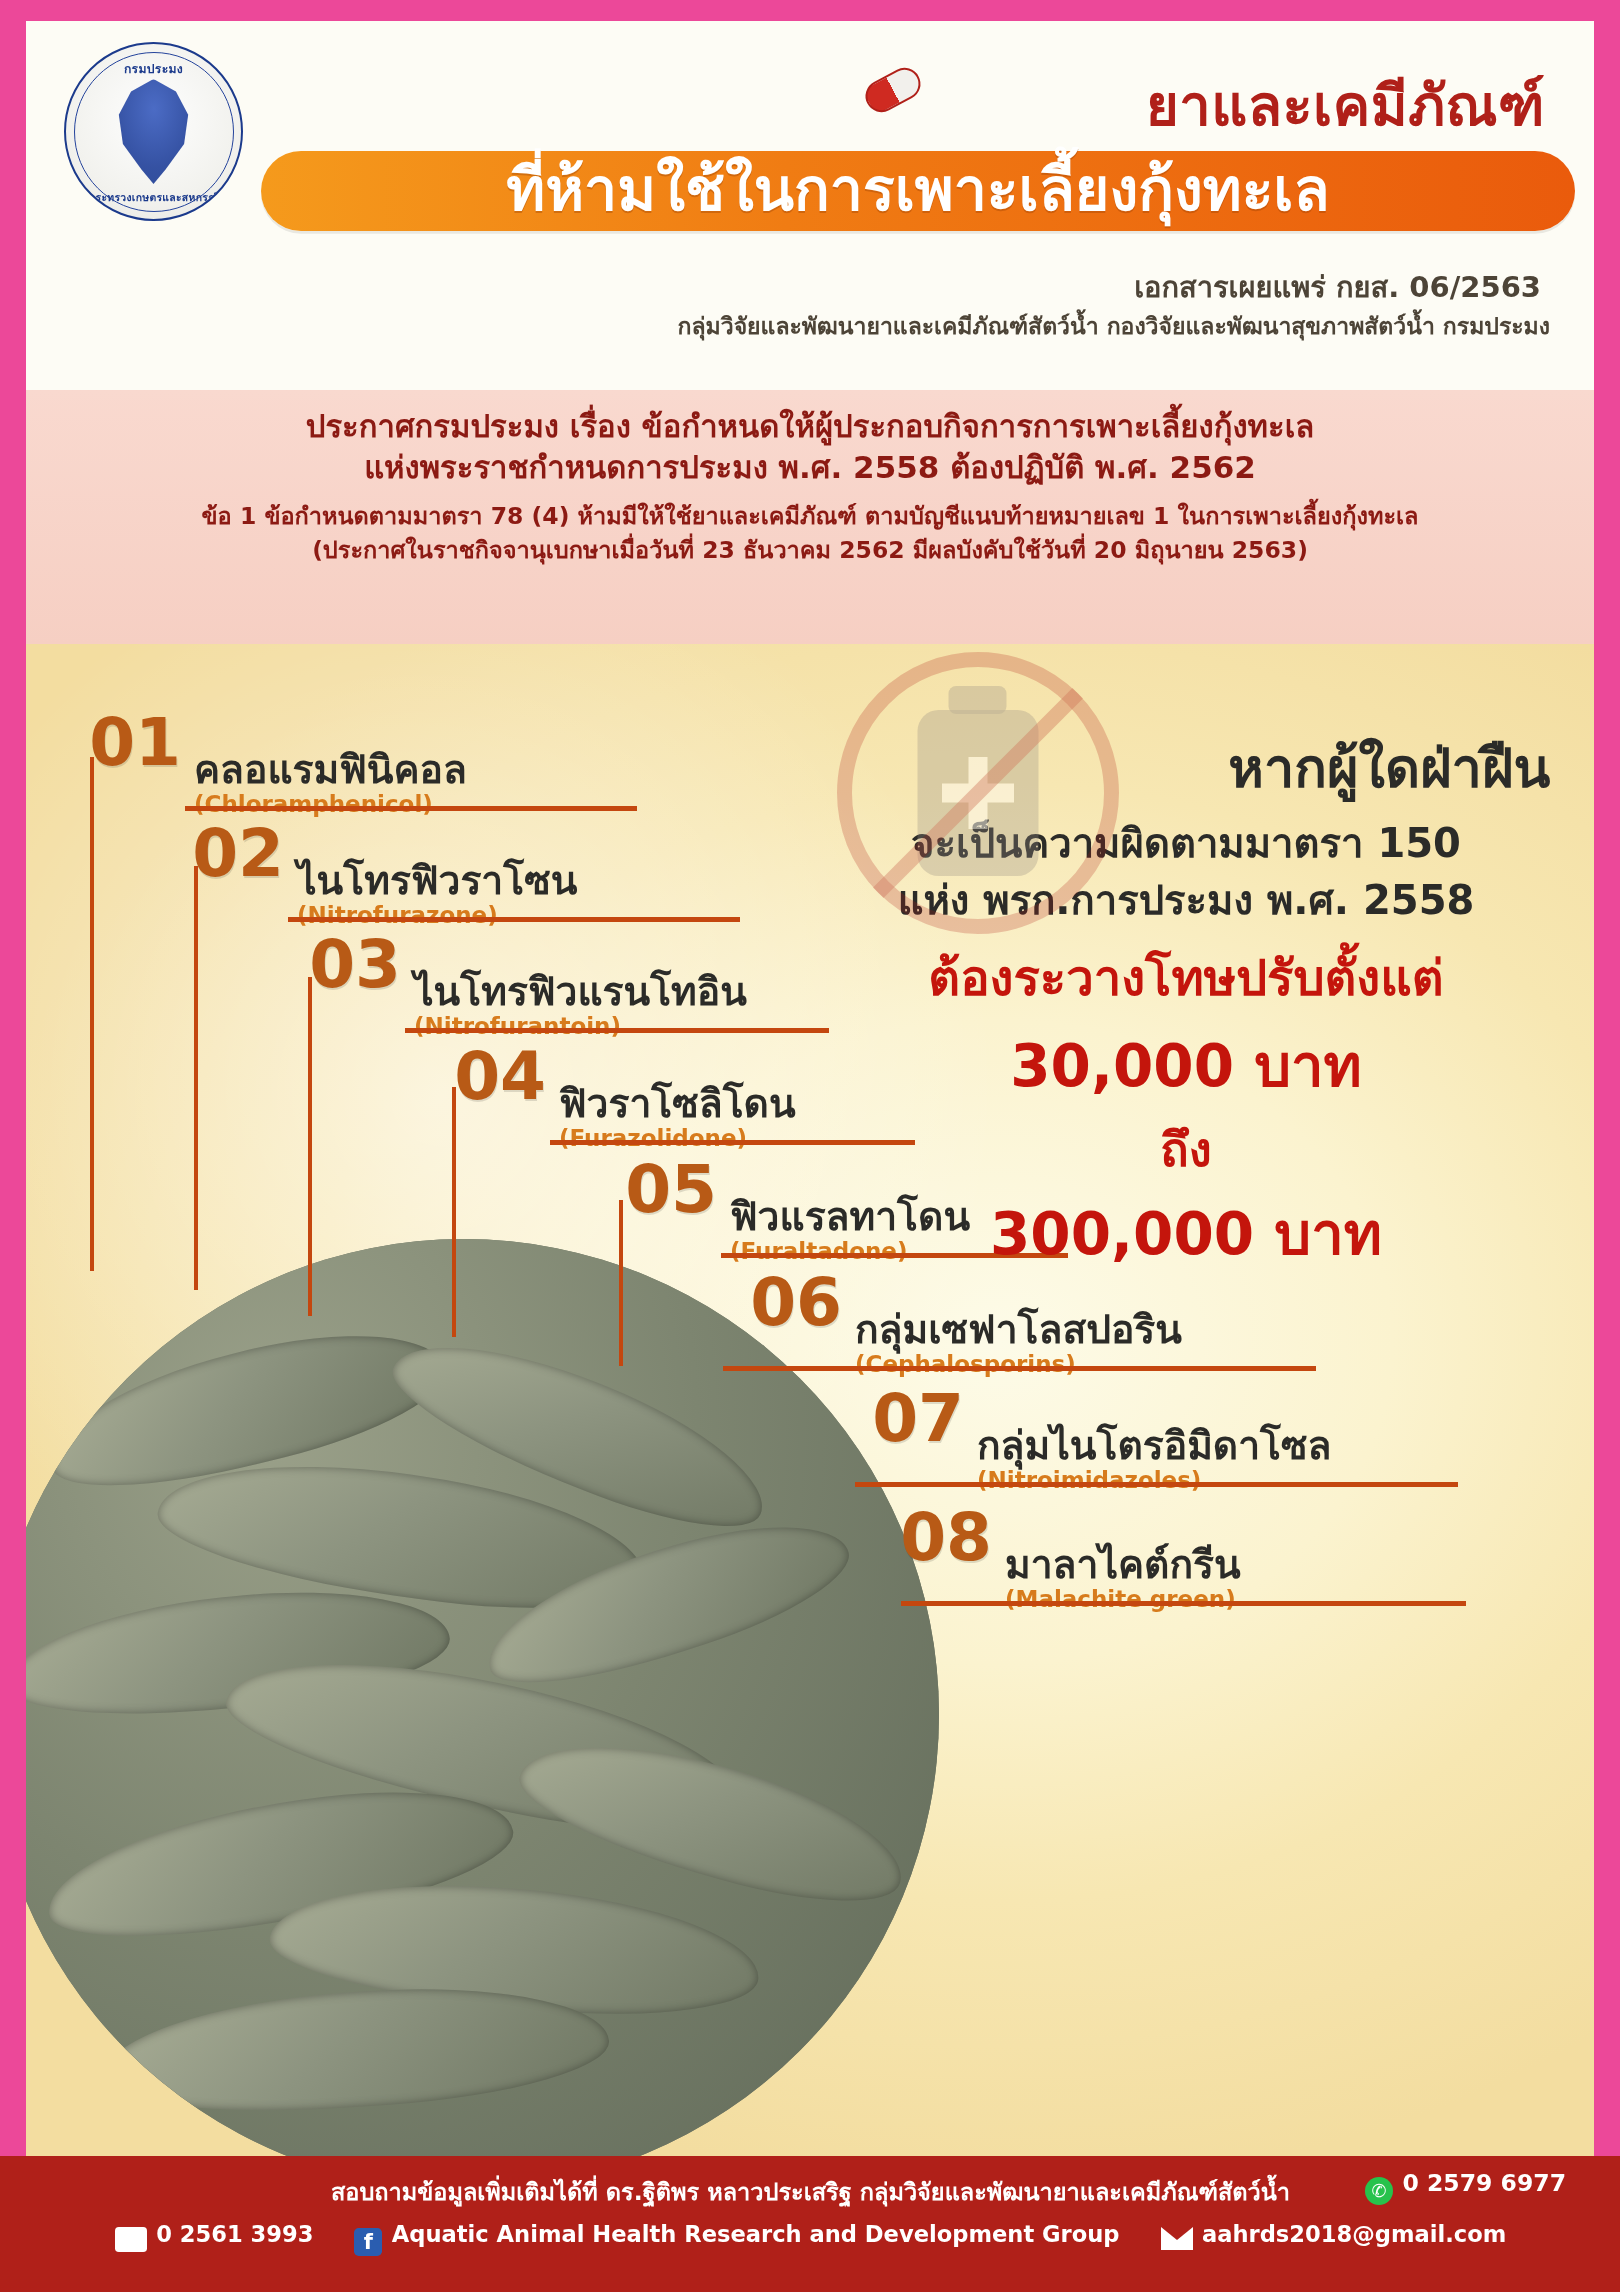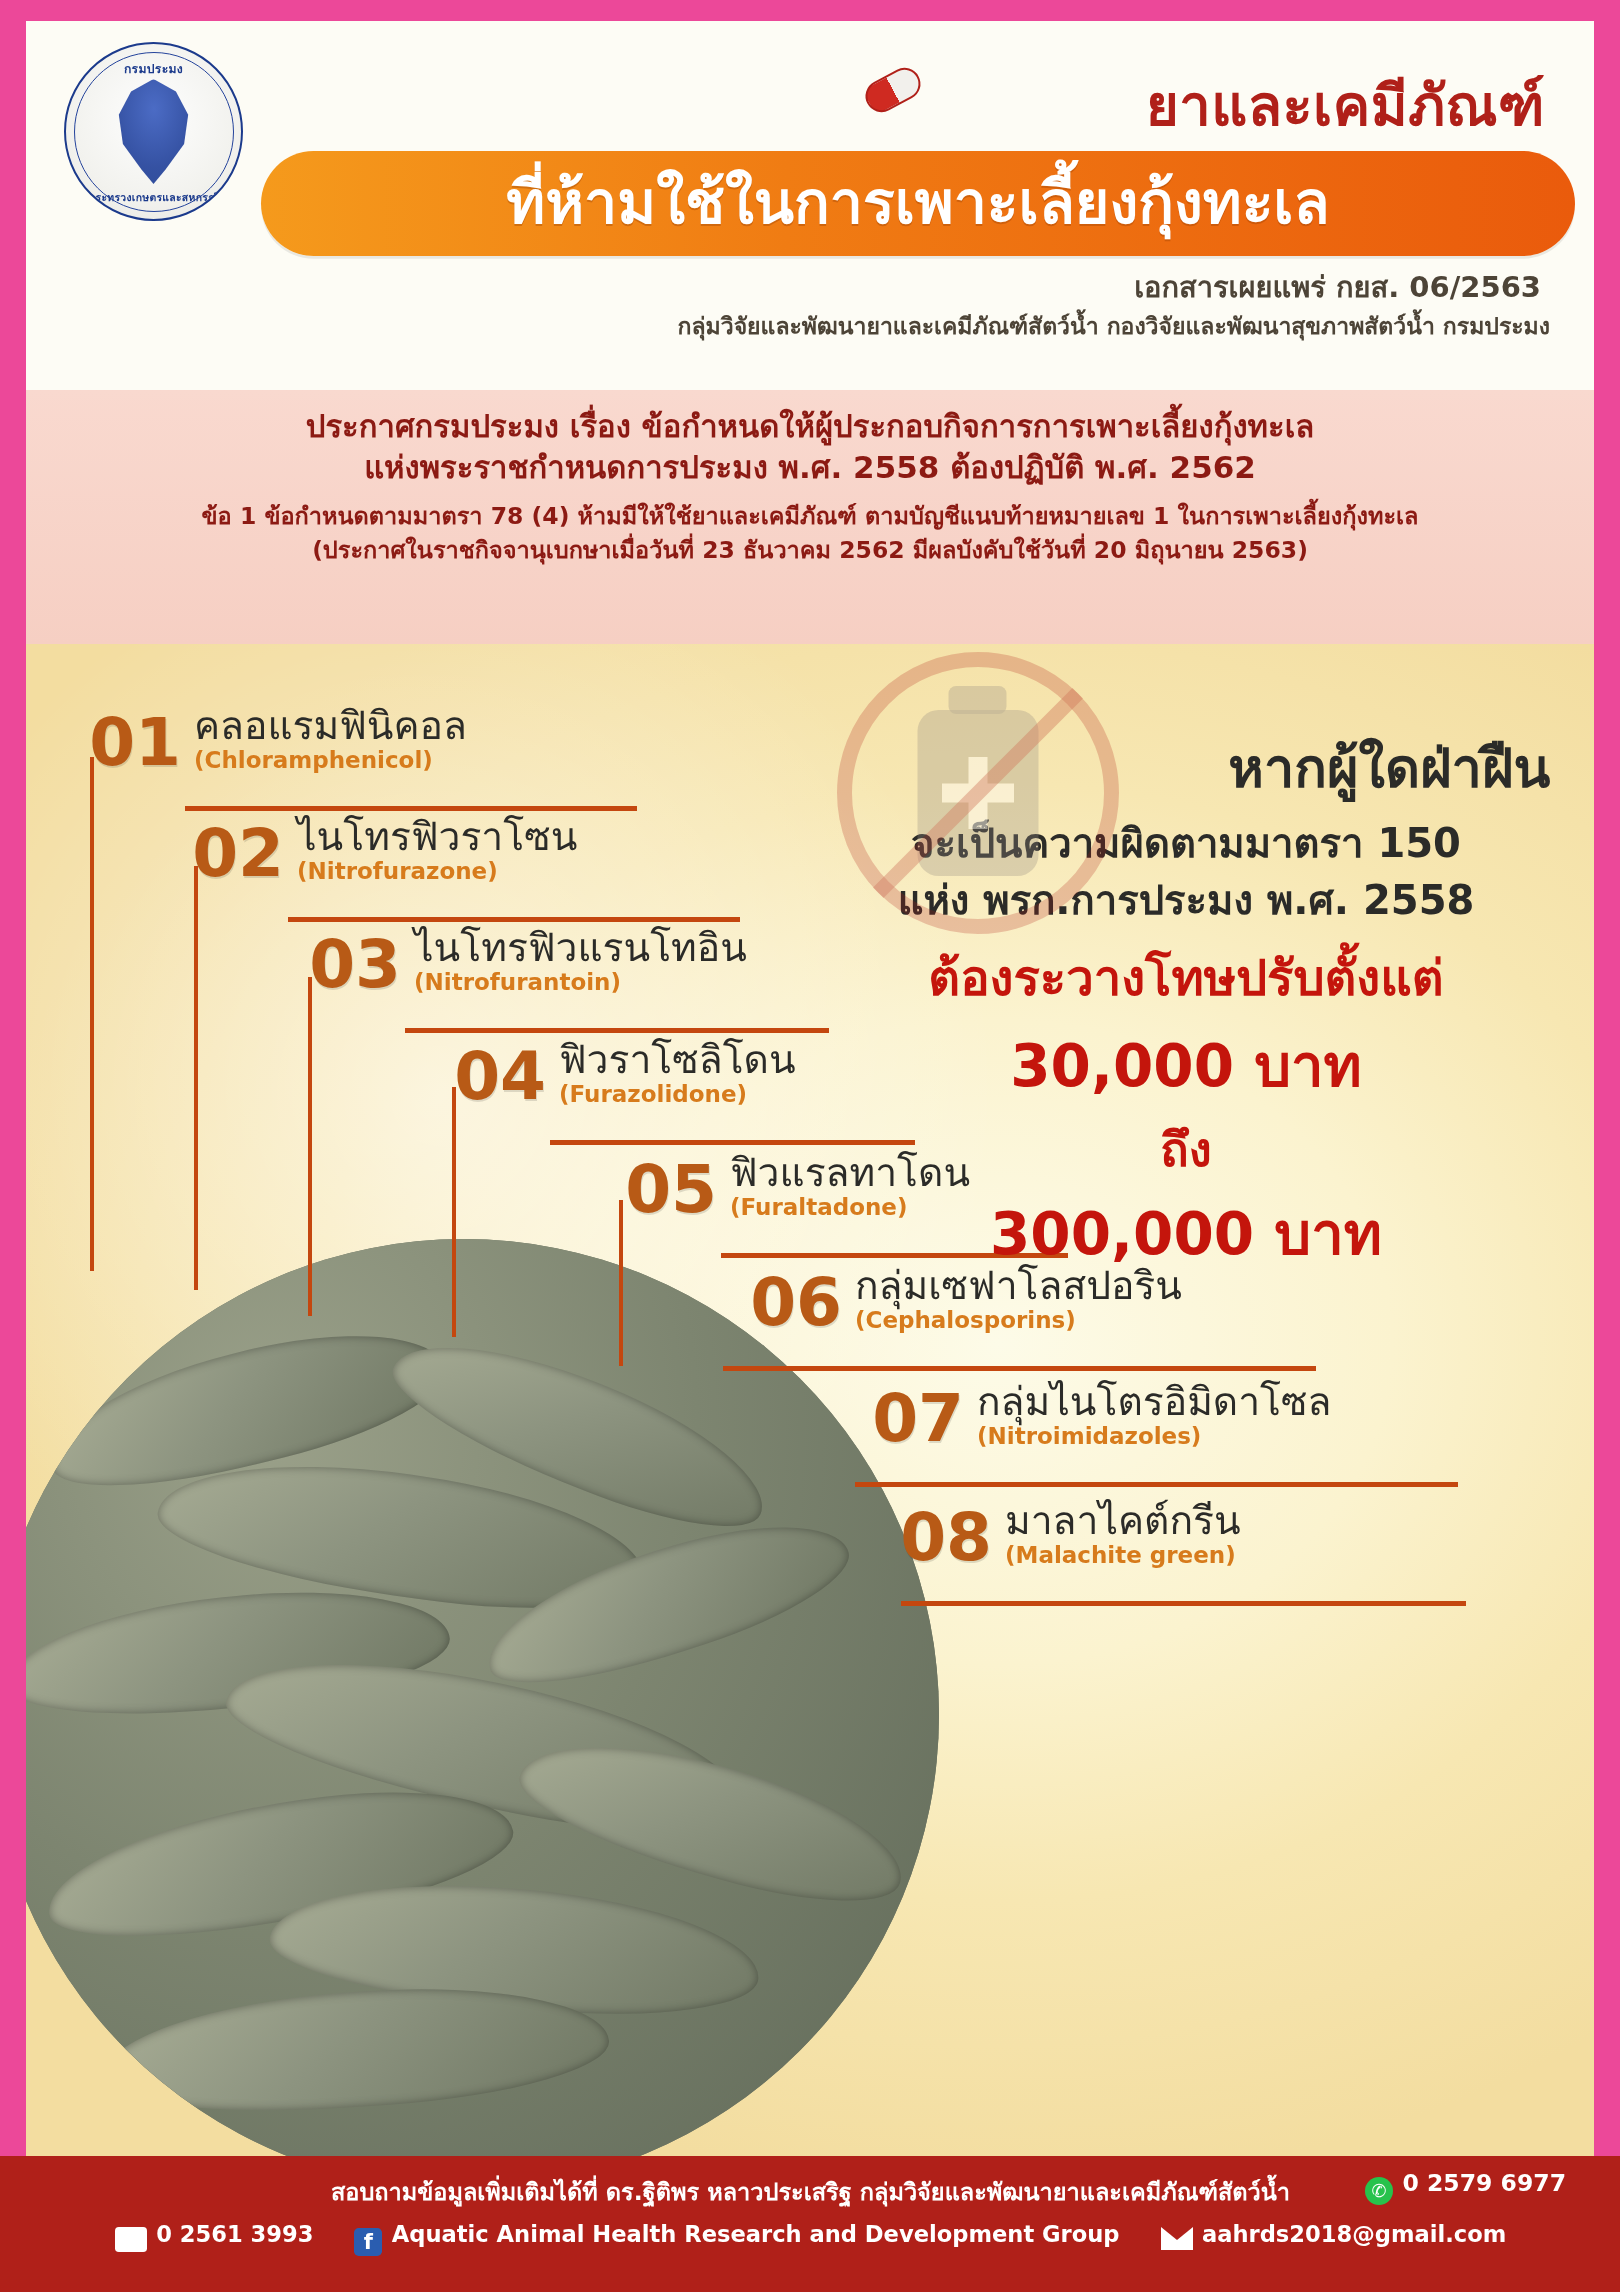--- a/index.html
+++ b/index.html
@@ -48,21 +48,21 @@
     color: #1b3a8c;
     font-size: 12.2px;
     font-weight: bold;
     letter-spacing: 0.3px;
   }
   .logo .top-text { top: 15px; }
   .logo .bottom-text { bottom: 13px; font-size: 10.4px; }
 
   .title-pill {
     position: absolute; left: 235px; top: 130px;
-    width: 1314px; height: 105px;
+    width: 1314px; height: 80px;
     border-radius: 53px;
     background: linear-gradient(90deg, #f59a1c 0%, #f07c13 40%, #ea5b0c 100%);
     box-shadow: 0 2.8px 0 rgba(0,0,0,.08);
   }
   .title-pill span {
     position: absolute; left: 50%; top: 50%;
     transform: translate(-50%,-52%);
     color: #ffffff;
     font-size: 59px;
     font-weight: bold;
@@ -163,23 +163,24 @@
     color: #b85a16;
     font-size: 66px;
     font-weight: bold;
     line-height: 1;
     top: 5.6px;
     text-shadow: 0.9px 1.9px 0 rgba(0,0,0,.12);
   }
   .item .th {
     color: #2b2b28;
     font-size: 39px;
-    font-weight: normal;
+    font-weight: bold;
     line-height: 1.12;
     white-space: nowrap;
+    margin-top: 44px;
   }
   .item .en {
     color: #d77b1c;
     font-size: 23px;
     font-weight: bold;
     line-height: 1.12;
     white-space: nowrap;
   }
   .item .underline {
     position: absolute; left: -9.4px;

